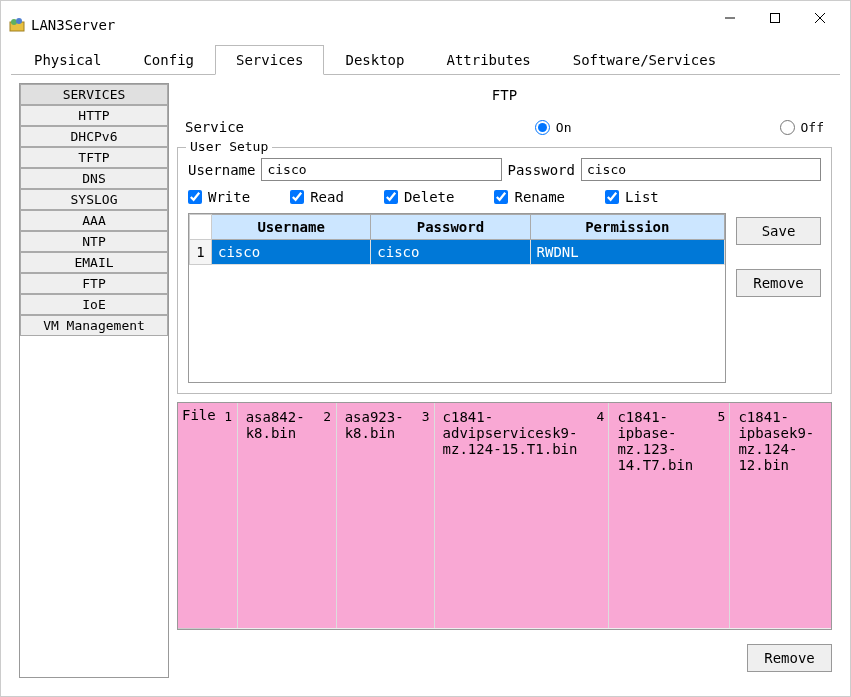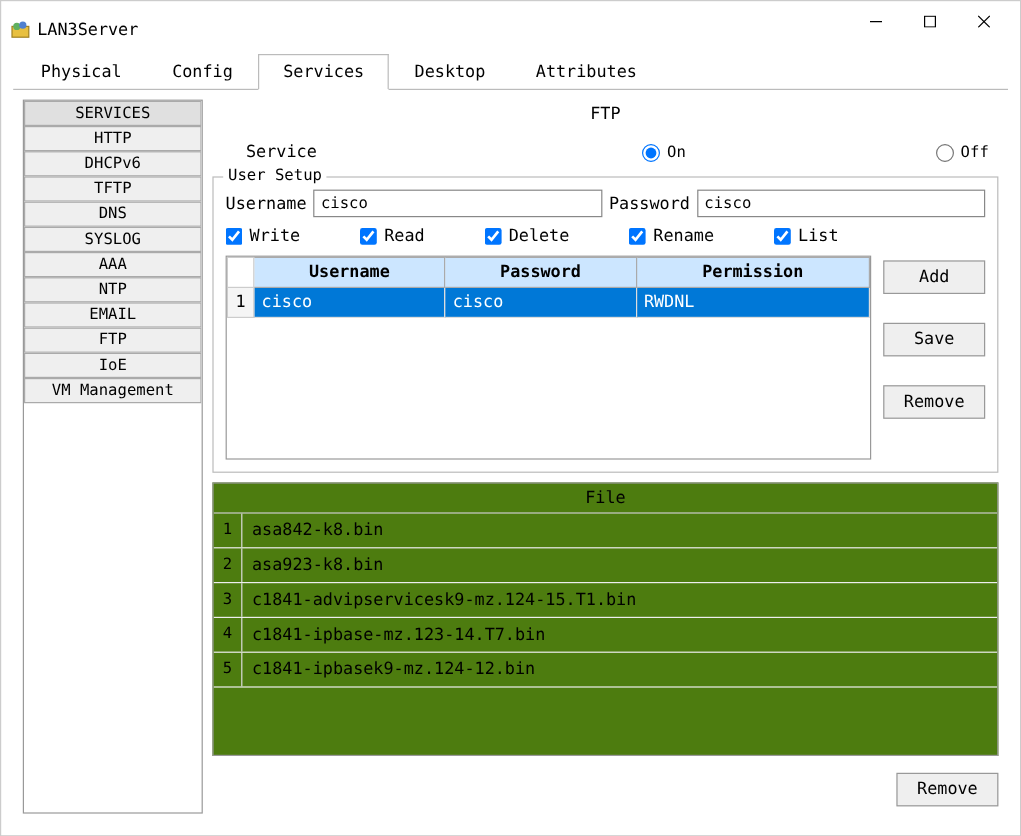--- a/index.html
+++ b/index.html
@@ -19,51 +19,51 @@
     
     .content { flex: 1; border-top: 1px solid #bbb; margin: 0 10px 10px 10px; margin-top: -1px; padding: 8px; display: flex; gap: 8px; overflow: hidden; }
     
     .sidebar { width: 150px; border: 1px solid #999; background: #fff; position: relative; overflow-y: auto; }
     .sidebar-item { padding: 2px 4px; border: 1px solid #aaa; background: #efefef; text-align: center; cursor: pointer; font-family: monospace; font-size: 13px; margin: 0; }
     .sidebar-item.header { background: #e0e0e0; }
     
     .main { flex: 1; display: flex; flex-direction: column; gap: 8px; }
     .panel-title { text-align: center; font-family: monospace; font-size: 14px; padding: 4px 0; }
     
-    .service-row { display: flex; align-items: center; padding: 4px 8px; gap: 40px; margin-left: 20px; }
+    .service-row { display: flex; align-items: center; padding: 4px 8px; gap: 40px; }
     .service-label { font-family: monospace; font-size: 14px; }
     .radio-group { display: flex; gap: 8px; align-items: center; margin-left: auto; }
     .radio-wrap { display: flex; gap: 6px; font-family: monospace; }
     .radio-wrap:first-child { margin-right: 200px; }
     input[type="radio"] { width: 15px; height: 15px; }
     
     .fieldset { border: 1px solid #bbb; padding: 10px; position: relative; }
     .fieldset-legend { position: absolute; top: -9px; left: 8px; background: #fff; padding: 0 4px; font-family: monospace; font-size: 13px; }
     
     .form-row { display: flex; align-items: center; gap: 6px; margin-bottom: 8px; }
     .form-label { font-family: monospace; font-size: 14px; }
     .text-input { border: 1px solid #888; padding: 3px 5px; font-family: monospace; font-size: 13px; flex: 1; }
     
-    .checkbox-row { display: flex; align-items: center; gap: 50px; margin-bottom: 8px; }
+    .checkbox-row { display: flex; align-items: center; gap: 40px; margin-bottom: 8px; }
     .checkbox-wrap { display: flex; align-items: center; gap: 6px; font-family: monospace; font-size: 14px; }
     input[type="checkbox"] { width: 14px; height: 14px; }
     
     .table-area { display: flex; gap: 10px; }
     .table-container { flex: 1; border: 1px solid #999; background: #fff; height: 170px; overflow: auto; }
     table { width: 100%; border-collapse: collapse; font-family: monospace; font-size: 14px; }
     .corner-cell { width: 22px; background: #fff; border: 1px solid #ccc; }
     th { background: #cce6ff; border: 1px solid #aaa; padding: 4px; font-weight: bold; text-align: center; }
     td { border: 1px solid #ddd; padding: 4px 6px; }
     .row-num { width: 22px; text-align: center; background: #f5f5f5; border: 1px solid #ccc; }
     tr.selected td:not(.row-num) { background: #0078d7; color: #fff; }
     
     .btn-col { display: flex; flex-direction: column; gap: 24px; padding-top: 4px; }
     .btn { width: 85px; padding: 5px 8px; border: 1px solid #999; background: #efefef; cursor: pointer; font-family: monospace; font-size: 14px; text-align: center; }
     
-    .file-area { border: 1px solid #999; background: #4d7c0f; flex: 1; position: relative; overflow-y: scroll; display: flex; flex-direction: column; min-height: 160px; }
+    .file-area { border: 1px solid #999; background: #f9a8d4; flex: 1; position: relative; overflow-y: scroll; display: flex; flex-direction: row; min-height: 160px; }
     .file-header { text-align: center; font-family: monospace; font-size: 14px; padding: 4px; border-bottom: 1px solid #ccc; }
     .file-row { display: flex; border-bottom: 1px solid #eee; }
     .file-num { width: 24px; text-align: center; padding: 6px 4px; border-right: 1px solid #ddd; font-family: monospace; }
     .file-name { padding: 6px 8px; font-family: monospace; font-size: 14px; }
     
     .bottom-btn-row { display: flex; justify-content: flex-end; padding: 6px 0; }
     
     ::-webkit-scrollbar { width: 16px; }
     ::-webkit-scrollbar-track { background: #f0f0f0; border: 1px solid #ccc; }
     ::-webkit-scrollbar-thumb { background: #c8c8c8; border: 1px solid #aaa; }
@@ -100,20 +100,21 @@
         </div>
     </div>
   </div>
 
   <div class="tabs">
     <div class="tab">Physical</div>
     <div class="tab">Config</div>
     <div class="tab active">Services</div>
     <div class="tab">Desktop</div>
     <div class="tab">Attributes</div>
+    <div class="tab">Software/Services</div>
   </div>
 
   <div class="content">
     <div class="sidebar">
       <div class="sidebar-item header">SERVICES</div>
       <div class="sidebar-item">HTTP</div>
       <div class="sidebar-item">DHCPv6</div>
       <div class="sidebar-item">TFTP</div>
       <div class="sidebar-item">DNS</div>
       <div class="sidebar-item">SYSLOG</div>
@@ -190,21 +191,20 @@
                 <tr class="selected">
                   <td class="row-num">1</td>
                   <td>cisco</td>
                   <td>cisco</td>
                   <td>RWDNL</td>
                 </tr>
               </tbody>
             </table>
           </div>
           <div class="btn-col">
-            <button class="btn">Add</button>
             <button class="btn">Save</button>
             <button class="btn">Remove</button>
           </div>
         </div>
       </div>
 
       <div class="file-area">
         <div class="file-header">File</div>
         <div class="file-row">
             <div class="file-num">1</div>

